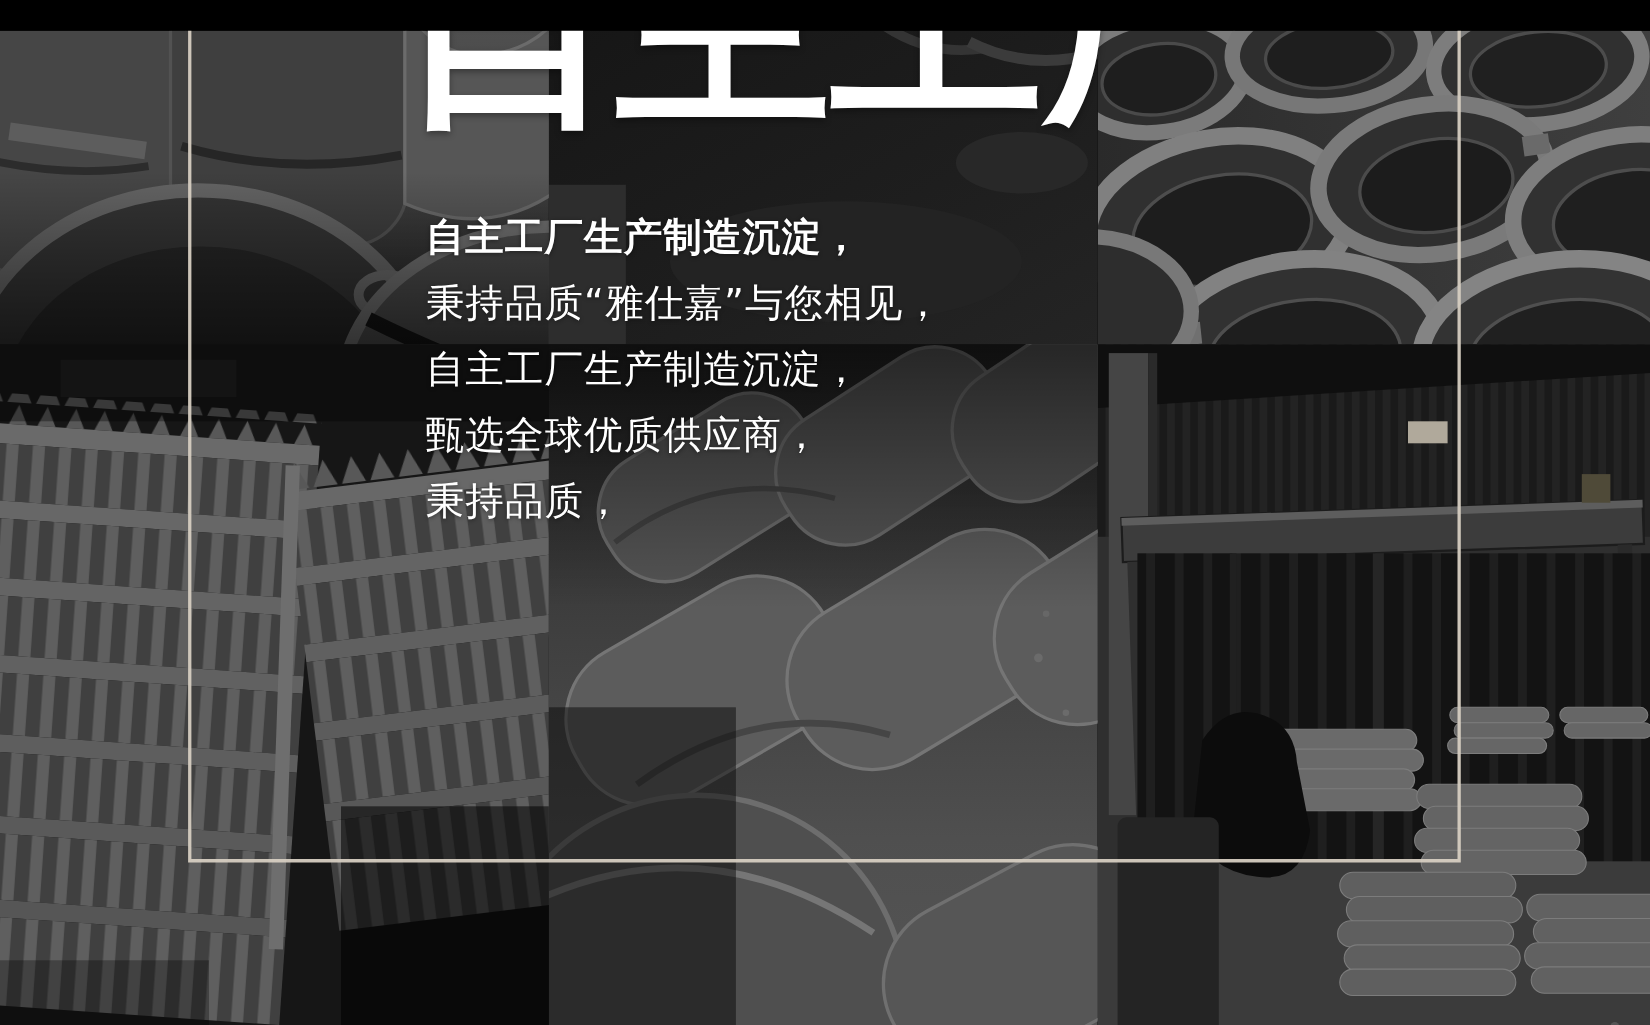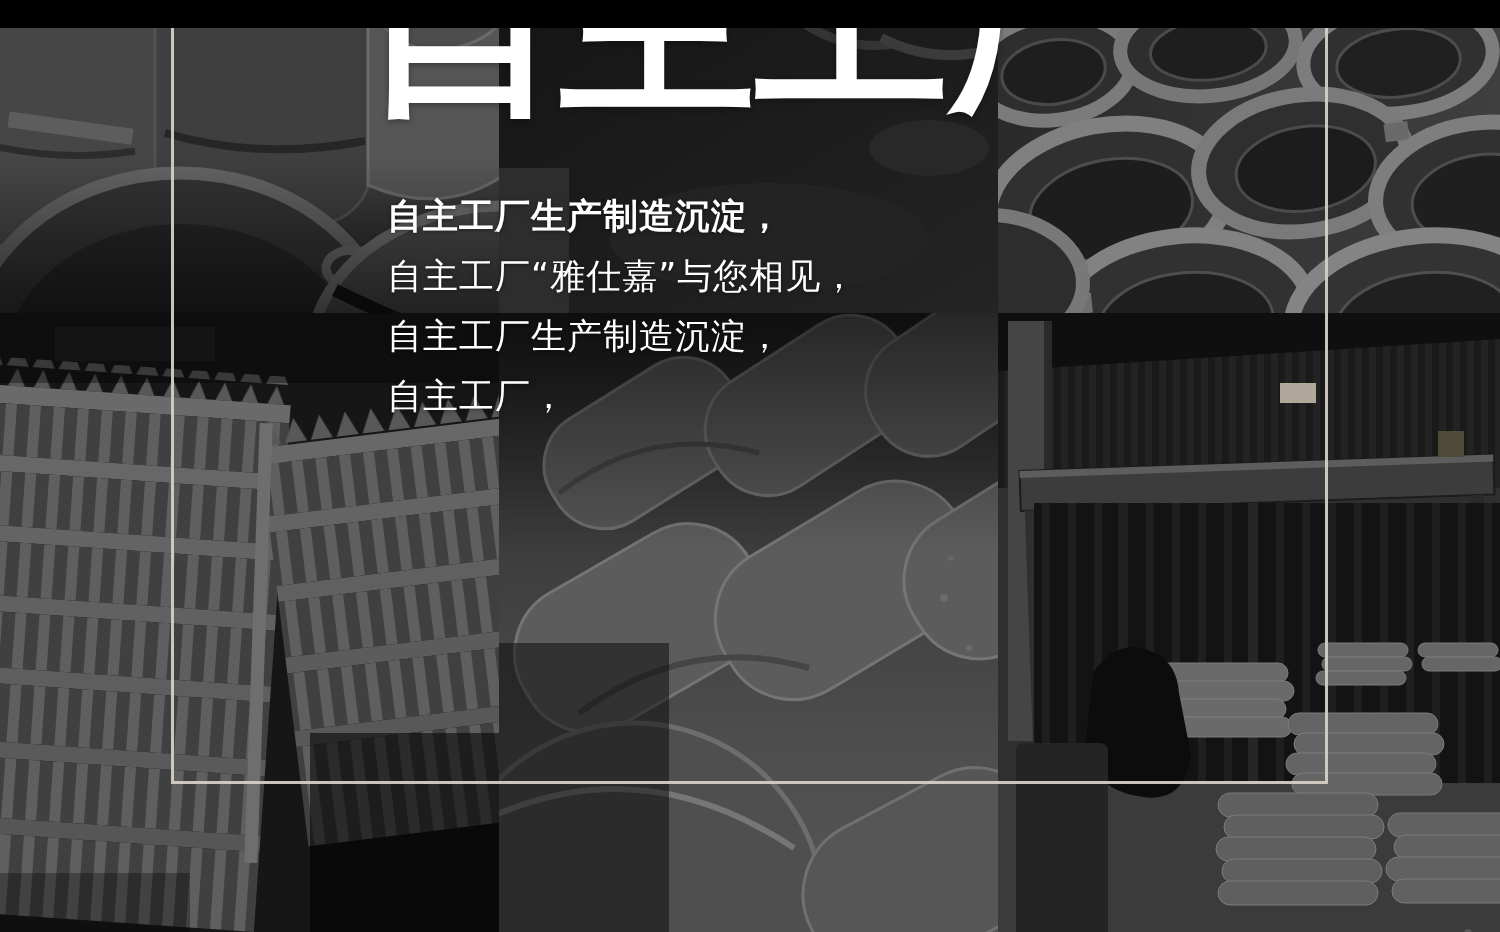--- a/index.html
+++ b/index.html
@@ -299,19 +299,20 @@
       <circle cx="150" cy="630" r="3" fill="#505050"></circle>
     </svg>
   </div>
 
   <div class="frame"></div>
 
   <h1 class="hero">自主工厂</h1>
 
   <div class="intro">
     <p class="b">自主工厂生产制造沉淀，</p>
-    <p>自主工厂“雅仕嘉”与您相见，</p>
+    <p>秉持品质“雅仕嘉”与您相见，</p>
     <p>自主工厂生产制造沉淀，</p>
-    <p>自主工厂，</p>
+    <p>甄选全球优质供应商，</p>
+    <p>秉持品质，</p>
   </div>
 
   <div class="divider"></div>
 </div>
 
 </body></html>

